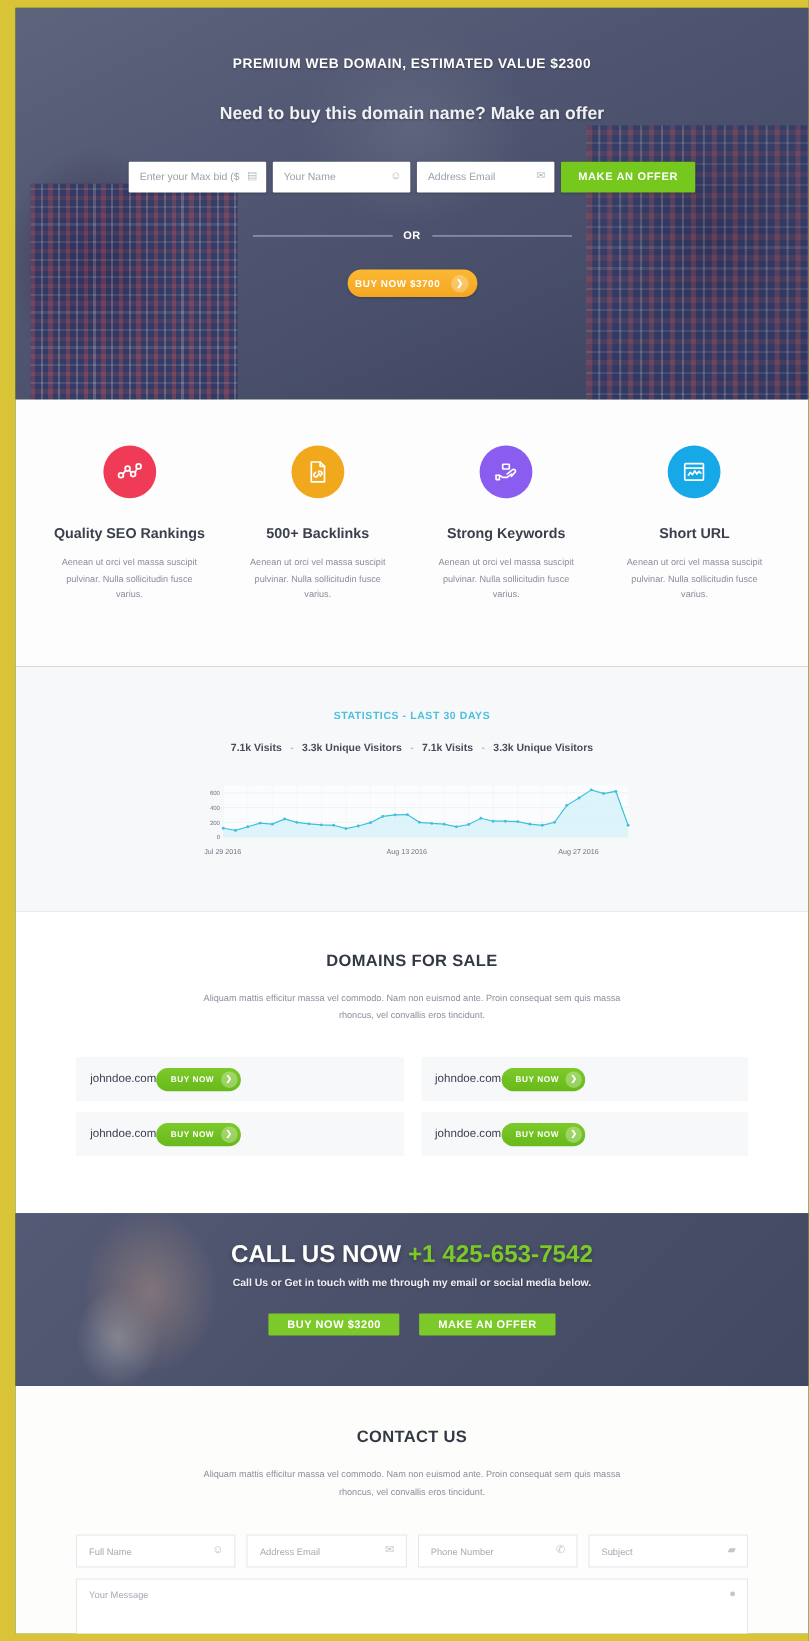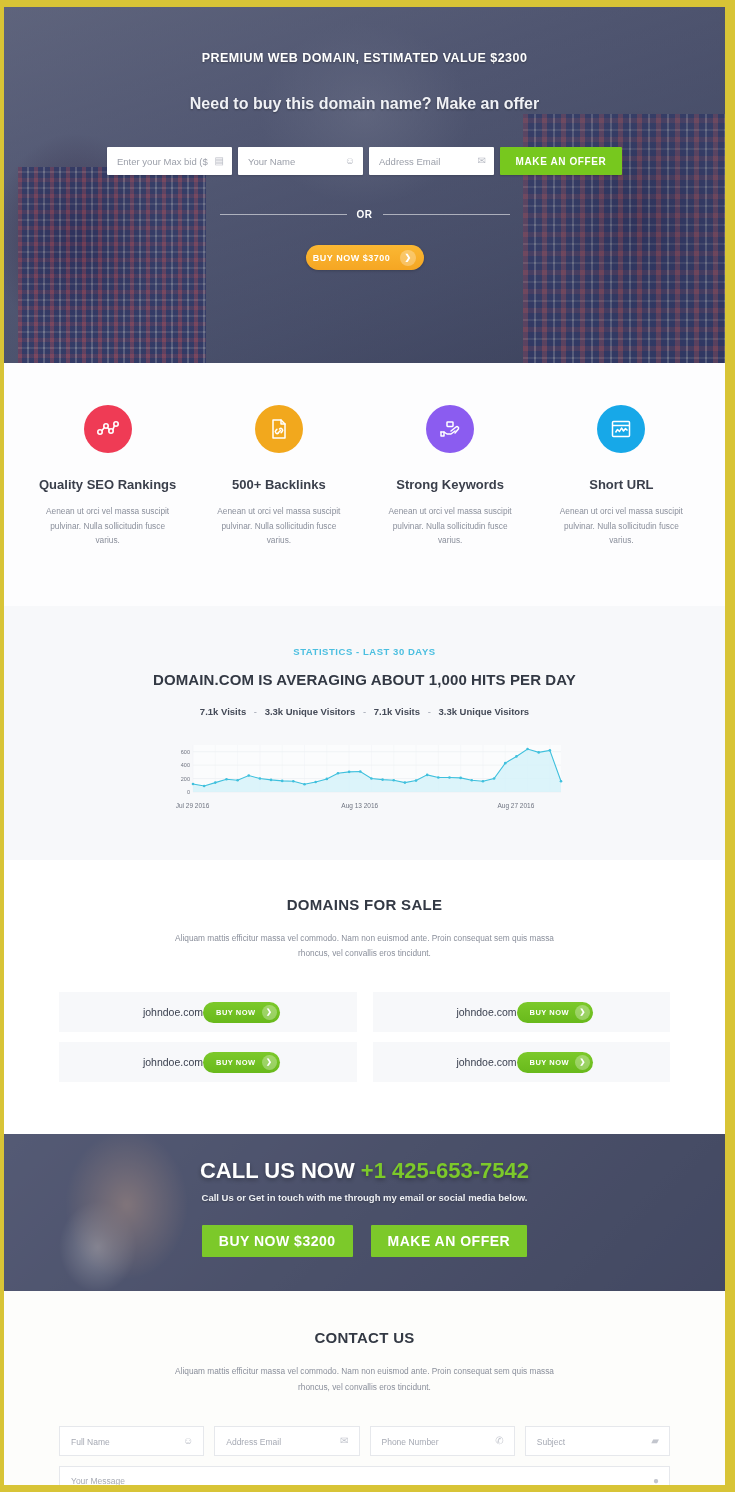--- a/index.html
+++ b/index.html
@@ -4,21 +4,21 @@
 <style>
   * { box-sizing: border-box; margin: 0; padding: 0; }
   html, body {
     width: 735px; height: 1492px;
     font-family: "Liberation Sans", sans-serif;
     background: #d8c436;
     overflow: hidden;
   }
   .frame {
     position: absolute;
-    left: 4px; top: 7px;
+    left: 14px; top: 7px;
     width: 721px; height: 1478px;
     background: #4d7c0f;
     overflow: hidden;
   }
 
   
   .hero {
     position: relative;
     height: 356px;
     overflow: hidden;
@@ -251,21 +251,21 @@
     display: grid;
     grid-template-columns: 1fr 1fr;
     column-gap: 16px;
     row-gap: 10px;
   }
   .domain-row {
     background: #f7f8fa;
     height: 40px;
     display: flex;
     align-items: center;
-    justify-content: center;
+    justify-content: flex-start;
     padding: 0 6px 0 13px;
   }
   .domain-name { font-size: 10.5px; color: #3b4150; }
   .btn-buy {
     display: flex; align-items: center; gap: 6px;
     height: 21px; padding: 0 3px 0 13px;
     background: linear-gradient(180deg,#7cc92a,#68b91b);
     border: 0; border-radius: 11px;
     color: #fff; font-family: "Liberation Sans", sans-serif;
     font-size: 7.5px; font-weight: bold; letter-spacing: .5px;
@@ -306,24 +306,24 @@
     color: #eef0f4; font-size: 9.5px; font-weight: bold;
     text-shadow: 0 1px 2px rgba(0,0,0,.3);
   }
   .cta-l1 { margin-top: 21px; }
   .cta-l2 { margin-top: 8px; }
   .cta-buttons {
     margin-top: 22px;
     display: flex; gap: 18px; justify-content: center;
   }
   .cta-btn {
-    height: 32px; padding: 0 17px;
+    height: 20px; padding: 0 17px;
     background: #7cc92a; border: 0;
     color: #fff; font-family: "Liberation Sans", sans-serif;
-    font-size: 14px; font-weight: bold; letter-spacing: .5px;
+    font-size: 10px; font-weight: bold; letter-spacing: .5px;
     cursor: pointer; border-radius: 1px;
   }
 
   
   .contact {
     background: #fdfdfb;
     padding: 38px 0 0;
   }
   .contact-form { margin-top: 30px; padding: 0 55px; }
   .cf-row { display: flex; gap: 10px; }
@@ -446,21 +446,20 @@
           <path d="M6.5 15.5l2-3 2 2 2-3.5 2 3 2-2.5 2 2"></path>
         </svg>
       </div>
       <div class="f-title">Short URL</div>
       <div class="f-desc">Aenean ut orci vel massa suscipit pulvinar. Nulla sollicitudin fusce varius.</div>
     </div>
   </section>
 
   <section class="stats">
     <div class="stats-kicker">STATISTICS - LAST 30 DAYS</div>
-    <h2 class="stats-title">DOMAIN.COM IS AVERAGING ABOUT 1,000 HITS PER DAY</h2>
     <div class="stats-metrics">
       <span>7.1k Visits</span>
       <span class="sep">-</span>
       <span>3.3k Unique Visitors</span>
       <span class="sep">-</span>
       <span>7.1k Visits</span>
       <span class="sep">-</span>
       <span>3.3k Unique Visitors</span>
     </div>
     <div class="chart-wrap">

